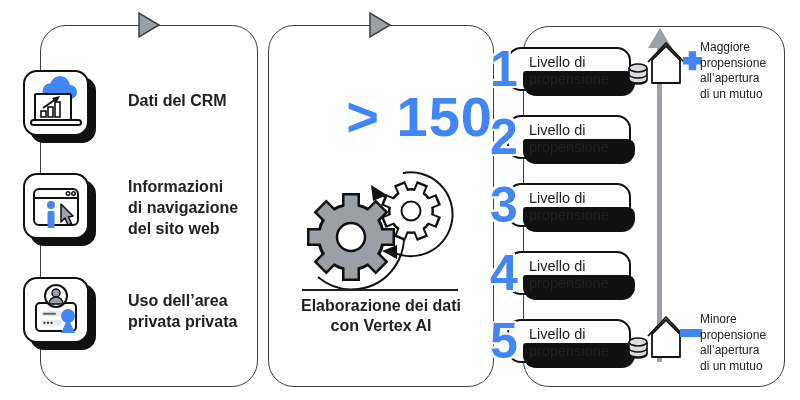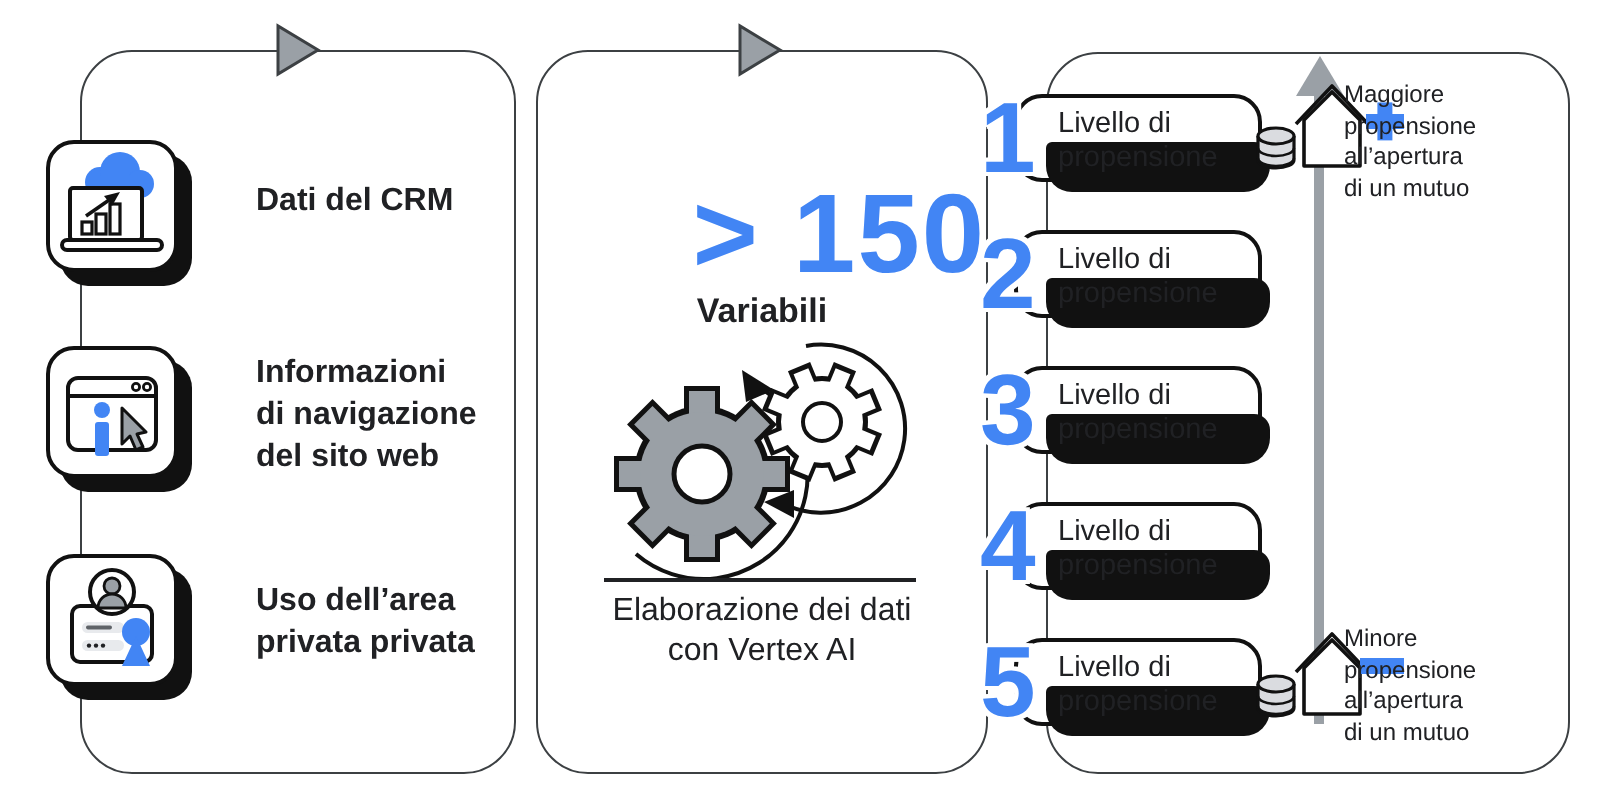--- a/index.html
+++ b/index.html
@@ -33,21 +33,21 @@
     position:absolute;left:0;right:0;top:58px;text-align:right;
     color:#4285F4;font-size:56px;font-weight:700;letter-spacing:1px;
   }
   .stat-label{
     position:absolute;left:0;right:0;top:120px;text-align:center;
     font-size:17px;font-weight:700;
   }
   .gears{position:absolute;left:25px;top:133px;}
   .proc-caption{
     position:absolute;left:0;right:0;top:270px;text-align:center;
-    font-size:16px;font-weight:400;line-height:20px;white-space:pre-line;
+    font-size:16px;font-weight:700;line-height:20px;white-space:pre-line;
   }
 
   
   .level-pill{
     position:absolute;left:507px;width:124px;height:44px;background:#fff;
     border:2px solid #111;border-radius:14px;z-index:2;box-sizing:border-box;
   }
   .level-pill::after{
     content:"";position:absolute;left:14px;right:-6px;top:22px;bottom:-7px;
     background:#111;border-radius:3px 8px 13px 13px;z-index:-1;
@@ -61,21 +61,21 @@
   .level-label{
     position:absolute;left:20px;top:5px;font-weight:400;font-size:14.5px;
     line-height:16.5px;white-space:pre-line;
   }
   .axis-line{position:absolute;left:657px;top:46px;width:5px;height:316px;background:#9AA0A6;z-index:1;}
   .axis-head{position:absolute;left:648px;top:28px;width:0;height:0;z-index:1;
     border-left:12px solid transparent;border-right:12px solid transparent;
     border-bottom:20px solid #9AA0A6;}
   .scale-icon{position:absolute;z-index:2;}
   .scale-note{
-    position:absolute;left:672px;width:90px;font-size:12px;line-height:15.5px;
+    position:absolute;left:700px;width:90px;font-size:12px;line-height:15.5px;
     white-space:pre-line;z-index:2;
   }
 </style>
 </head>
 <body>
 
 <svg class="flow-arrow" style="left:137px;top:11px" viewBox="0 0 24 28">
   <polygon points="2,2 2,26 22,14" fill="#9AA0A6" stroke="#3c4043" stroke-width="1.5"></polygon>
 </svg>
 <svg class="flow-arrow" style="left:368px;top:11px" viewBox="0 0 24 28">
@@ -132,21 +132,20 @@
     <circle cx="26.5" cy="43.8" r="1.1" fill="#202124"></circle>
     <circle cx="43" cy="37" r="7" fill="#4285F4"></circle>
     <polygon points="43,39 36,54 50,54" fill="#4285F4"></polygon>
   </svg>
 </div>
 <div class="src-label" style="top:290px">Uso dell’area
 privata privata</div>
 
 <div class="panel" id="panel-processing">
   <div class="stat-value">&gt; 150</div>
-  <div class="stat-label">Variabili</div>
 
   <svg class="gears" width="184" height="137" viewBox="0 0 184 137">
 
     <path d="M24 118 A52 52 0 1 0 83 33" fill="none" stroke="#111" stroke-width="2"></path>
     <polygon points="93,36 77,26 79,42" fill="#111"></polygon>
     <path d="M109 14 A42 42 0 1 1 98 93" fill="none" stroke="#111" stroke-width="2"></path>
     <polygon points="88,92 103,86 103,100" fill="#111"></polygon>
 
     <g fill="#111">
       <rect x="48" y="34" width="18" height="26" transform="rotate(0 57 78)"></rect>

